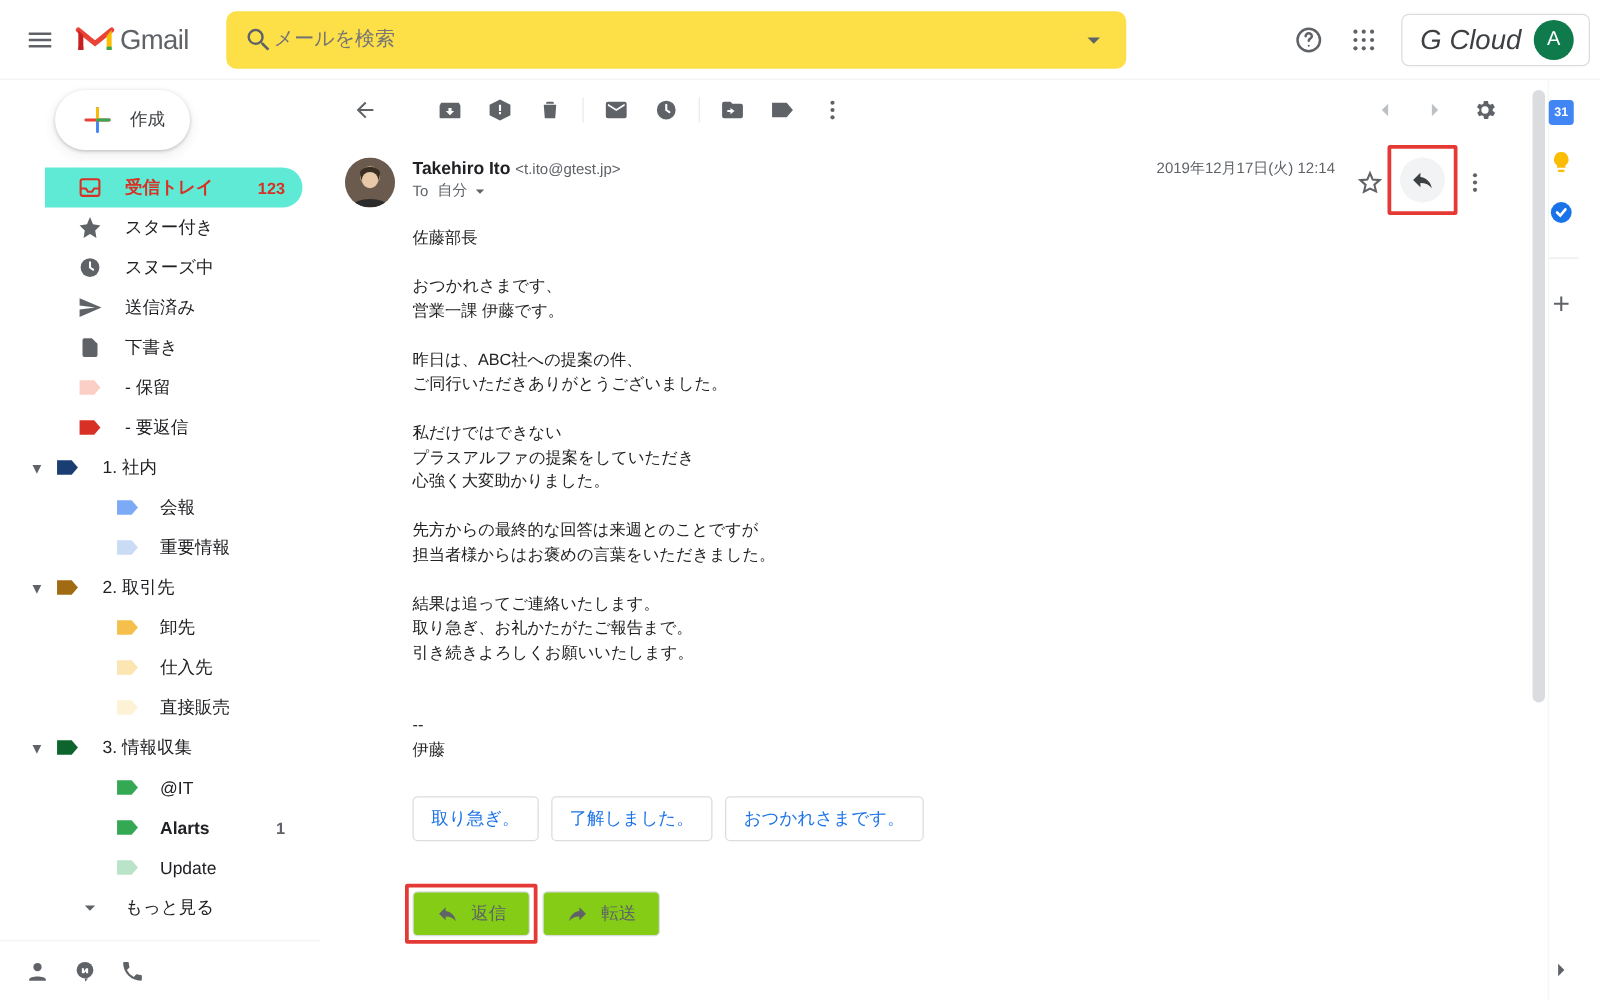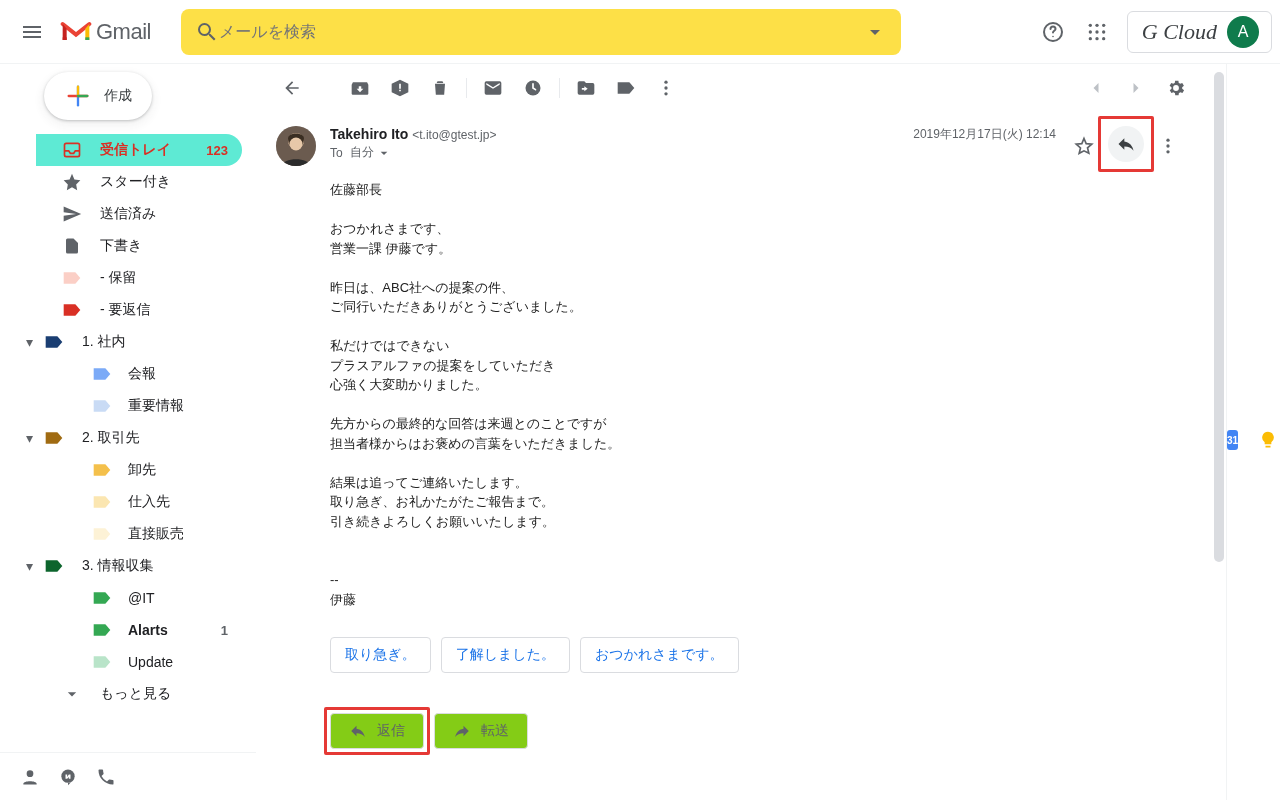--- a/index.html
+++ b/index.html
@@ -9,21 +9,21 @@
   .menu-icon { width:48px; height:48px; display:flex; align-items:center; justify-content:center; cursor:pointer; border-radius:50%; }
   svg { display:block; }
   #logo-area { display:flex; align-items:center; gap:4px; margin-left:4px; margin-right:30px; cursor:pointer;}
   #logo-area span { font-size:22px; color:#5f6368; letter-spacing:-0.5px;}
   #search-bar { flex:0 0 720px; height:46px; background:#fde047; border-radius:8px; display:flex; align-items:center; padding:0 14px; }
   #search-bar input { flex:1; border:none; background:transparent; outline:none; font-size:16px; color:#5f6368;}
   #search-bar .caret-down{margin-left:auto;}
   #header-right { margin-left:auto; display:flex; align-items:center; gap:4px;}
   .hicon { width:40px; height:40px; display:flex; align-items:center; justify-content:center; cursor:pointer; border-radius:50%; color:#5f6368;}
   #gcloud { background:#fff; border:1px solid #dadce0; border-radius:6px; padding:4px 12px 4px 14px; display:flex; align-items:center; gap:10px; margin-left:6px; cursor:pointer;}
-  #gcloud .txt { font-family:Liberation Serif, serif; font-size:22px; font-style:italic; color:#3c4043;}
+  #gcloud .txt { font-family:Liberation Sans, sans-serif; font-size:22px; font-style:italic; color:#3c4043;}
   .avatar { width:32px; height:32px; border-radius:50%; background:#0f7b4c; color:#fff; display:flex; align-items:center; justify-content:center; font-size:16px; font-weight:500;}
   
   #body { display:flex; height:736px; }
   
   #sidebar { width:256px; flex-shrink:0; display:flex; flex-direction:column; padding-top:8px; position:relative;padding-left:36px;}
   #compose { margin:0 0 14px 8px; height:48px; width:108px; border-radius:24px; box-shadow:0 1px 3px rgba(60,64,67,.3),0 4px 8px 3px rgba(60,64,67,.05); display:flex; align-items:center; justify-content:center; gap:12px; color:#3c4043; font-size:14px; font-weight:500; cursor:pointer; background:#fff;}
   .nav-item { height:32px; display:flex; align-items:center; padding-left:26px; padding-right:14px; font-size:14px; color:#202124; cursor:pointer; border-radius:0 16px 16px 0; margin-right:14px; }
   .nav-item.active{ background:#5eead4; color:#d93025; font-weight:700;}
   .nav-item.active .nav-count{color:#d93025;}
   .nav-item .nav-icon{ width:20px; height:20px; margin-right:18px; display:flex; align-items:center; justify-content:center; color:#5f6368; flex-shrink:0;}
@@ -59,21 +59,21 @@
   #smart-replies{ padding-left:54px; margin-top:28px; display:flex; gap:10px;}
   .smart-reply{ border:1px solid #dadce0; color:#1a73e8; font-size:14px; padding:8px 14px; border-radius:4px; cursor:pointer; background:#fff;}
   #action-row{ padding-left:54px; margin-top:40px; display:flex; gap:10px;}
   .action-btn{ border:1px solid #dadce0; color:#5f6368; font-size:14px; padding:8px 18px; border-radius:4px; cursor:pointer; display:flex; align-items:flex-start; gap:10px; background:#84cc16;}
   
   .highlight{ position:absolute; border:3px solid #e53935; border-radius:2px; pointer-events:none;}
   
   #scroll-track{ width:14px; background:#fff; position:relative;}
   #scroll-thumb{ position:absolute; top:8px; right:2px; width:10px; height:490px; background:#dadce0; border-radius:6px;}
   
-  #rail { width:54px; border-left:1px solid #f1f3f4; display:flex; flex-direction:row; align-items:center; padding-top:16px; gap:20px;}
+  #rail { width:42px; border-left:1px solid #f1f3f4; display:flex; flex-direction:column; align-items:flex-start; padding-top:16px; gap:20px;}
   .rail-icon{ width:20px; height:20px; border-radius:3px; cursor:pointer; display:flex; align-items:center; justify-content:center;}
   #rail-footer{margin-top:auto; margin-bottom:14px; color:#5f6368; cursor:pointer;}
   
   #reply-highlight-wrapper{position:relative; display:inline-block;}
   #bottom-highlight-wrapper{position:relative; display:inline-block;}
   #reply-bubble{width:36px;height:36px;border-radius:50%;background:#f1f3f4;display:flex;align-items:center;justify-content:center;color:#5f6368;cursor:pointer;}
 </style>
 </head>
 <body>
 
@@ -159,20 +159,29 @@
       <span class="nav-icon">
           <svg width="20" height="20" viewBox="0 0 24 24" fill="#5f6368">
             <path d="M12 2l2.9 6.9L22 10l-5 4.9L18.2 22 12 18.3 5.8 22 7 14.9 2 10l7.1-1.1z"></path>
           </svg>
         </span>
       <span class="nav-label">スター付き</span>
     </div>
     <div class="nav-item">
       <span class="nav-icon">
           <svg width="20" height="20" viewBox="0 0 24 24" fill="#5f6368">
+            <circle cx="12" cy="12" r="9"></circle>
+            <path d="M12 7v5l3 2" stroke="#fff" stroke-width="2" fill="none" stroke-linecap="round"></path>
+          </svg>
+        </span>
+      <span class="nav-label">スヌーズ中</span>
+    </div>
+    <div class="nav-item">
+      <span class="nav-icon">
+          <svg width="20" height="20" viewBox="0 0 24 24" fill="#5f6368">
             <path d="M2 21l21-9L2 3v7l15 2-15 2v7z"></path>
           </svg>
         </span>
       <span class="nav-label">送信済み</span>
     </div>
     <div class="nav-item">
       <span class="nav-icon">
           <svg width="18" height="20" viewBox="0 0 24 24" fill="#5f6368">
             <path d="M14 2H6a2 2 0 00-2 2v16a2 2 0 002 2h12a2 2 0 002-2V8l-6-6z"></path>
           </svg>

